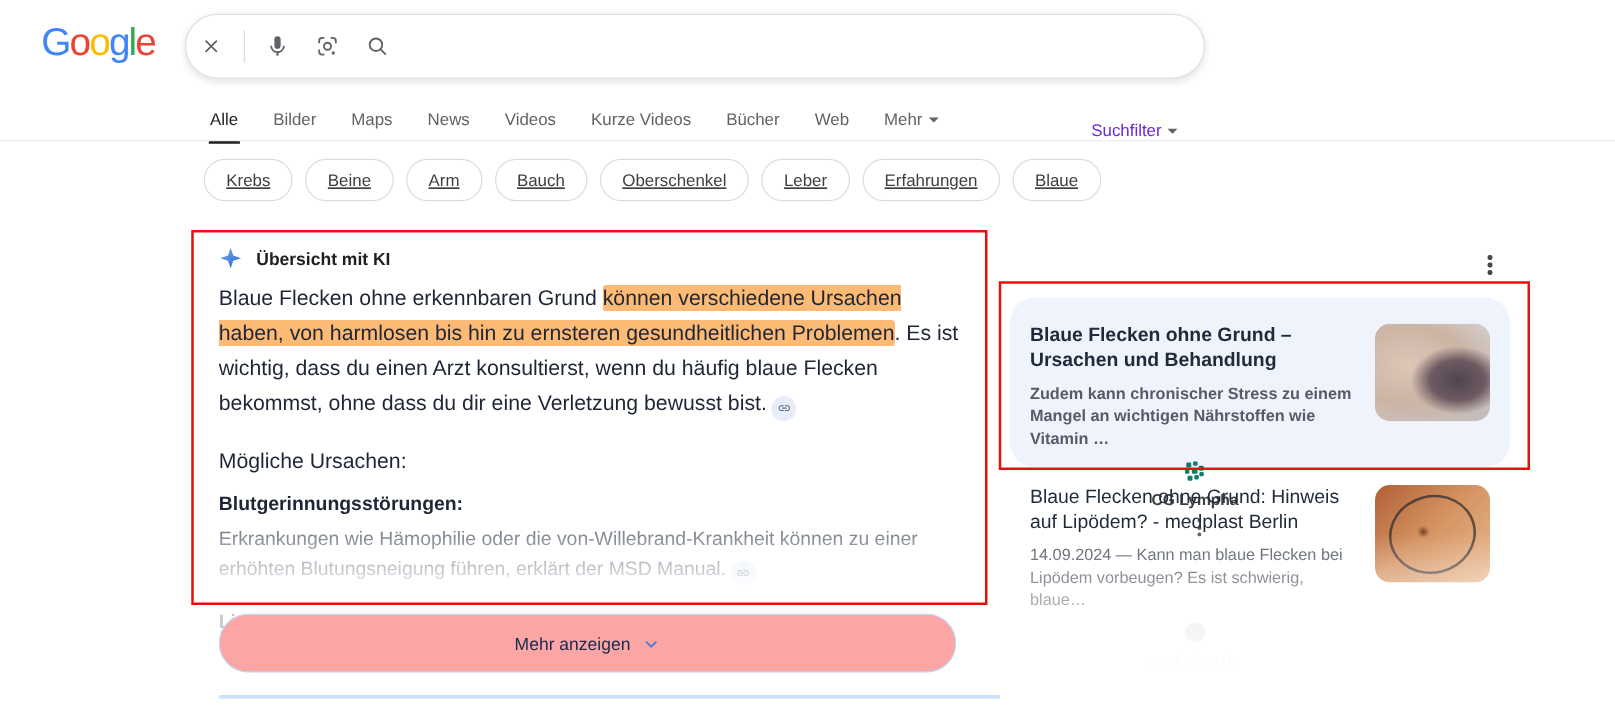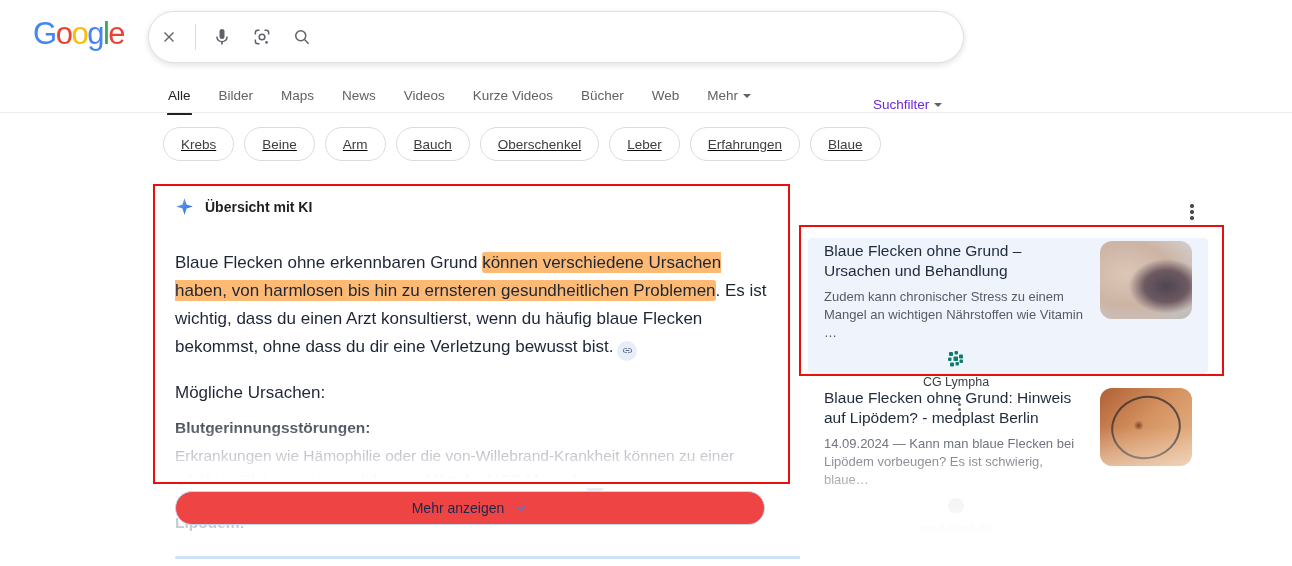--- a/index.html
+++ b/index.html
@@ -26,42 +26,42 @@
   .caret{display:inline-block;width:0;height:0;border-left:4px solid transparent;border-right:4px solid transparent;
     border-top:4px solid #5f6368;margin-left:5px;vertical-align:middle;}
   .suchfilter{position:absolute;left:873px;top:97px;font-size:13.5px;color:#6d28d9;cursor:pointer;}
   .tabs-divider{position:absolute;left:0;top:112px;width:1292px;height:1px;background:#ececec;}
   
   .chips{position:absolute;left:163px;top:127px;display:flex;gap:10px;text-decoration:underline;}
   .chip{height:34px;box-sizing:border-box;padding:0 17px;display:flex;align-items:center;border:1px solid #dadce0;
     border-radius:17px;font-size:13.5px;color:#3c4043;background:#fff;cursor:pointer;white-space:nowrap;}
   
   .ai{position:absolute;left:175px;top:197px;width:592px;}
-  .ai-header{display:flex;align-items:center;gap:11px;margin-bottom:33px;}
+  .ai-header{display:flex;align-items:center;gap:11px;margin-bottom:9px;}
   .ai-header span{font-size:14px;font-weight:700;color:#1f1f1f;}
   .ai-intro{font-size:17px;line-height:28px;color:#1e2636;margin:0 0 16px;}
   .hl{background:#fdba74;border-radius:3px;padding:1px 0;}
   .linkchip{display:inline-flex;width:20px;height:20px;border-radius:50%;background:#e8eef9;align-items:center;
     justify-content:center;vertical-align:-4px;margin-left:4px;cursor:pointer;}
   .ai-h2{font-size:17px;font-weight:400;color:#1e2636;margin:22px 0 16px;}
   .ai-h3{font-size:15.5px;font-weight:700;color:#1e2636;margin:0 0 7px;}
   .ai-p{font-size:15.5px;line-height:24px;color:#5b6272;margin:0;}
   .ai-faded{font-size:15.5px;font-weight:700;color:#c7cbd3;margin-top:20px;}
   .fade-main{position:absolute;left:155px;top:412px;width:630px;height:76px;z-index:5;pointer-events:none;
     background:linear-gradient(180deg,rgba(255,255,255,0) 0%,#fff 88%);}
-  .show-more{position:absolute;left:175px;top:491px;width:590px;height:34px;box-sizing:border-box;background:#ef4444;
+  .show-more{position:absolute;left:175px;top:491px;width:590px;height:47px;box-sizing:border-box;background:#fca5a5;
     border:1px solid #c3d5f1;border-radius:24px;display:flex;align-items:center;justify-content:center;gap:10px;
     font-size:14px;color:#19294d;cursor:pointer;z-index:6;}
   .bottom-line{position:absolute;left:175px;top:556px;width:645px;height:3px;background:#cfe1f8;border-radius:2px;}
   
   .dots-v{display:flex;flex-direction:column;gap:2.5px;cursor:pointer;align-items:center;}
   .dots-v i{width:3.5px;height:3.5px;border-radius:50%;background:#474747;display:block;}
   .side-menu{position:absolute;left:1190px;top:204px;}
   .card{position:absolute;left:808px;width:400px;box-sizing:border-box;display:flex;gap:12px;}
-  .card1{top:238px;height:136px;background:#eef3fc;border-radius:4px;padding:3px 16px;}
+  .card1{top:238px;height:136px;background:#eef3fc;border-radius:20px;padding:21px 16px;font-weight:bold;}
   .card2{top:384px;padding:4px 16px;background:transparent;}
   .card-text{flex:1;min-width:0;}
   .card-title{font-size:15.5px;line-height:20px;color:#1f2a3a;margin:0 0 7px;cursor:pointer;}
   .card-snippet{font-size:13px;line-height:18px;color:#565b66;margin:0 0 9px;}
   .src-row{display:flex;align-items:center;gap:8px;flex-direction:column;}
   .src-name{font-size:12.5px;color:#3c4043;}
   .src-dots{margin-left:6px;}
   .src-dots i{width:3px;height:3px;background:#5f6368;}
   .thumb{width:92px;height:78px;border-radius:12px;flex:0 0 auto;position:relative;overflow:hidden;cursor:pointer;}
   .thumb1{background:

